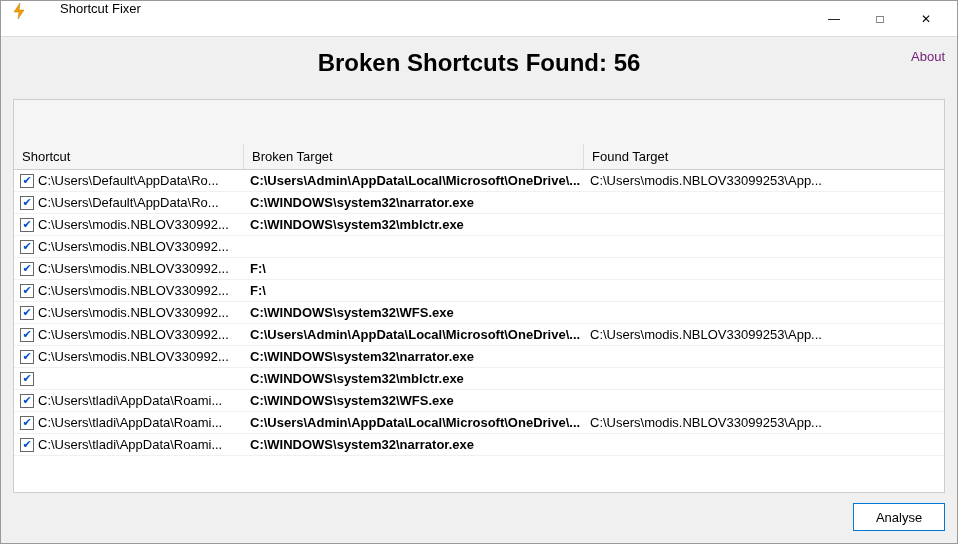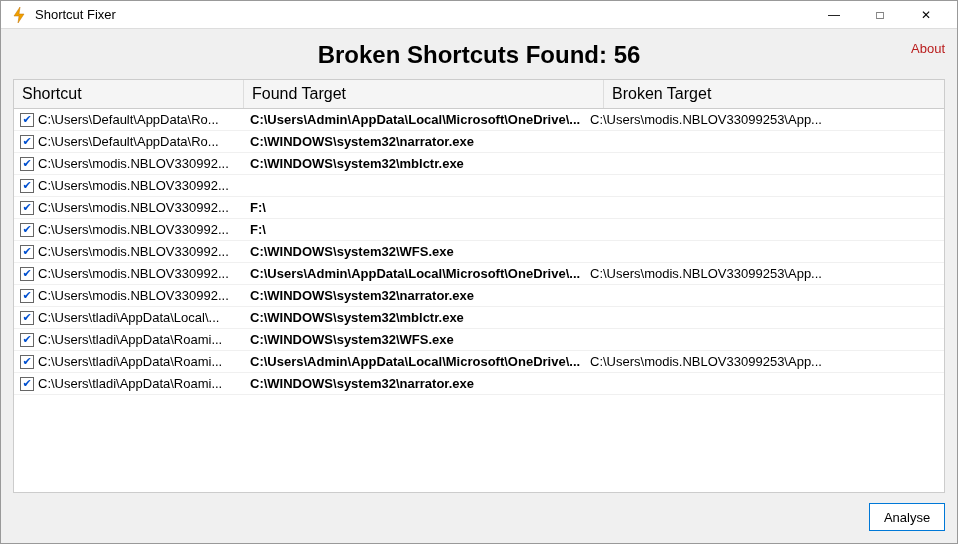--- a/index.html
+++ b/index.html
@@ -15,27 +15,27 @@
     .window {
       width: 958px;
       height: 544px;
       background: #f0f0f0;
       border: 1px solid #999;
       display: flex;
       flex-direction: column;
     }
     .title-bar {
       background: #fff;
-      height: 28px;
-      display: flex;
-      align-items: center;
+      height: 36px;
+      display: flex;
       padding: 0 8px;
       border-bottom: 1px solid #ddd;
       flex-shrink: 0;
       user-select: none;
+      gap: 25px;
     }
     .title-bar-icon {
       width: 20px;
       height: 20px;
       margin-right: 6px;
       flex-shrink: 0;
     }
     .title-bar-title {
       font-size: 13px;
       font-weight: normal;
@@ -62,34 +62,34 @@
       display: flex;
       flex-direction: column;
       padding: 8px 12px 12px 12px;
       overflow: hidden;
     }
     .header-row {
       display: flex;
       align-items: flex-end;
       justify-content: center;
       position: relative;
-      margin-bottom: 10px;
+      margin-bottom: 22px;
       padding-top: 4px;
     }
     .main-title {
       font-size: 24px;
       font-weight: bold;
       text-align: center;
       flex: 1;
     }
     .about-link {
       position: absolute;
       right: 0;
       top: 4px;
-      color: #b91c1c;
+      color: #701a75;
       text-decoration: none;
       font-size: 13px;
       cursor: pointer;
     }
     .table-container {
       flex: 1;
       border: 1px solid #ccc;
       background: #fff;
       overflow: hidden;
       display: flex;
@@ -101,22 +101,23 @@
       border-bottom: 1px solid #ccc;
       flex-shrink: 0;
     }
     .col-shortcut { width: 230px; min-width: 230px; }
     .col-broken { width: 340px; min-width: 340px; }
     .col-found { flex: 1; }
     .th {
       padding: 5px 8px;
       font-weight: normal;
       border-right: 1px solid #ddd;
-      font-size: 16px;
+      font-size: 13px;
       white-space: nowrap;
+      margin-top: 44px;
     }
     .th:last-of-type { border-right: none; }
     .table-body {
       flex: 1;
       overflow: hidden;
       display: flex;
     }
     .table-rows {
       flex: 1;
       overflow-y: scroll;
@@ -154,21 +155,21 @@
       font-size: 11px;
     }
     .footer-row {
       display: flex;
       justify-content: flex-end;
       gap: 8px;
       padding-top: 10px;
       flex-shrink: 0;
     }
     .btn {
-      width: 76px;
+      width: 92px;
       height: 28px;
       border: 1px solid #0078d7;
       background: #fff;
       color: #000;
       font-size: 13px;
       cursor: pointer;
       font-family: 'Segoe UI', Tahoma, Geneva, Verdana, sans-serif;
     }
     
     .table-rows::-webkit-scrollbar { width: 17px; }
@@ -198,22 +199,22 @@
   <div class="content-area">
 
     <div class="header-row">
       <h1 class="main-title">Broken Shortcuts Found: 56</h1>
       <a class="about-link">About</a>
     </div>
 
     <div class="table-container">
       <div class="table-header">
         <div class="th col-shortcut">Shortcut</div>
+        <div class="th col-broken">Broken Target</div>
         <div class="th col-found">Found Target</div>
-        <div class="th col-broken">Broken Target</div>
       </div>
       <div class="table-body">
         <div class="table-rows" id="table-rows">
 
         <div class="table-row">
       <div class="cell cell-shortcut">
         <span class="checkbox">✔</span>
         <span>C:\Users\Default\AppData\Ro...</span>
       </div>
       <div class="cell cell-broken">C:\Users\Admin\AppData\Local\Microsoft\OneDrive\...</div>
@@ -278,21 +279,20 @@
       <div class="cell cell-shortcut">
         <span class="checkbox">✔</span>
         <span>C:\Users\modis.NBLOV33099​2...</span>
       </div>
       <div class="cell cell-broken">C:\WINDOWS\system32\narrator.exe</div>
       <div class="cell cell-found"></div>
     </div>
             <div class="table-row">
       <div class="cell cell-shortcut">
         <span class="checkbox">✔</span>
-        <span>C:\Users\tladi\AppData\Local\...</span>
       </div>
       <div class="cell cell-broken">C:\WINDOWS\system32\mblctr.exe</div>
       <div class="cell cell-found"></div>
     </div>
             <div class="table-row">
       <div class="cell cell-shortcut">
         <span class="checkbox">✔</span>
         <span>C:\Users\tladi\AppData\Roami...</span>
       </div>
       <div class="cell cell-broken">C:\WINDOWS\system32\WFS.exe</div>

